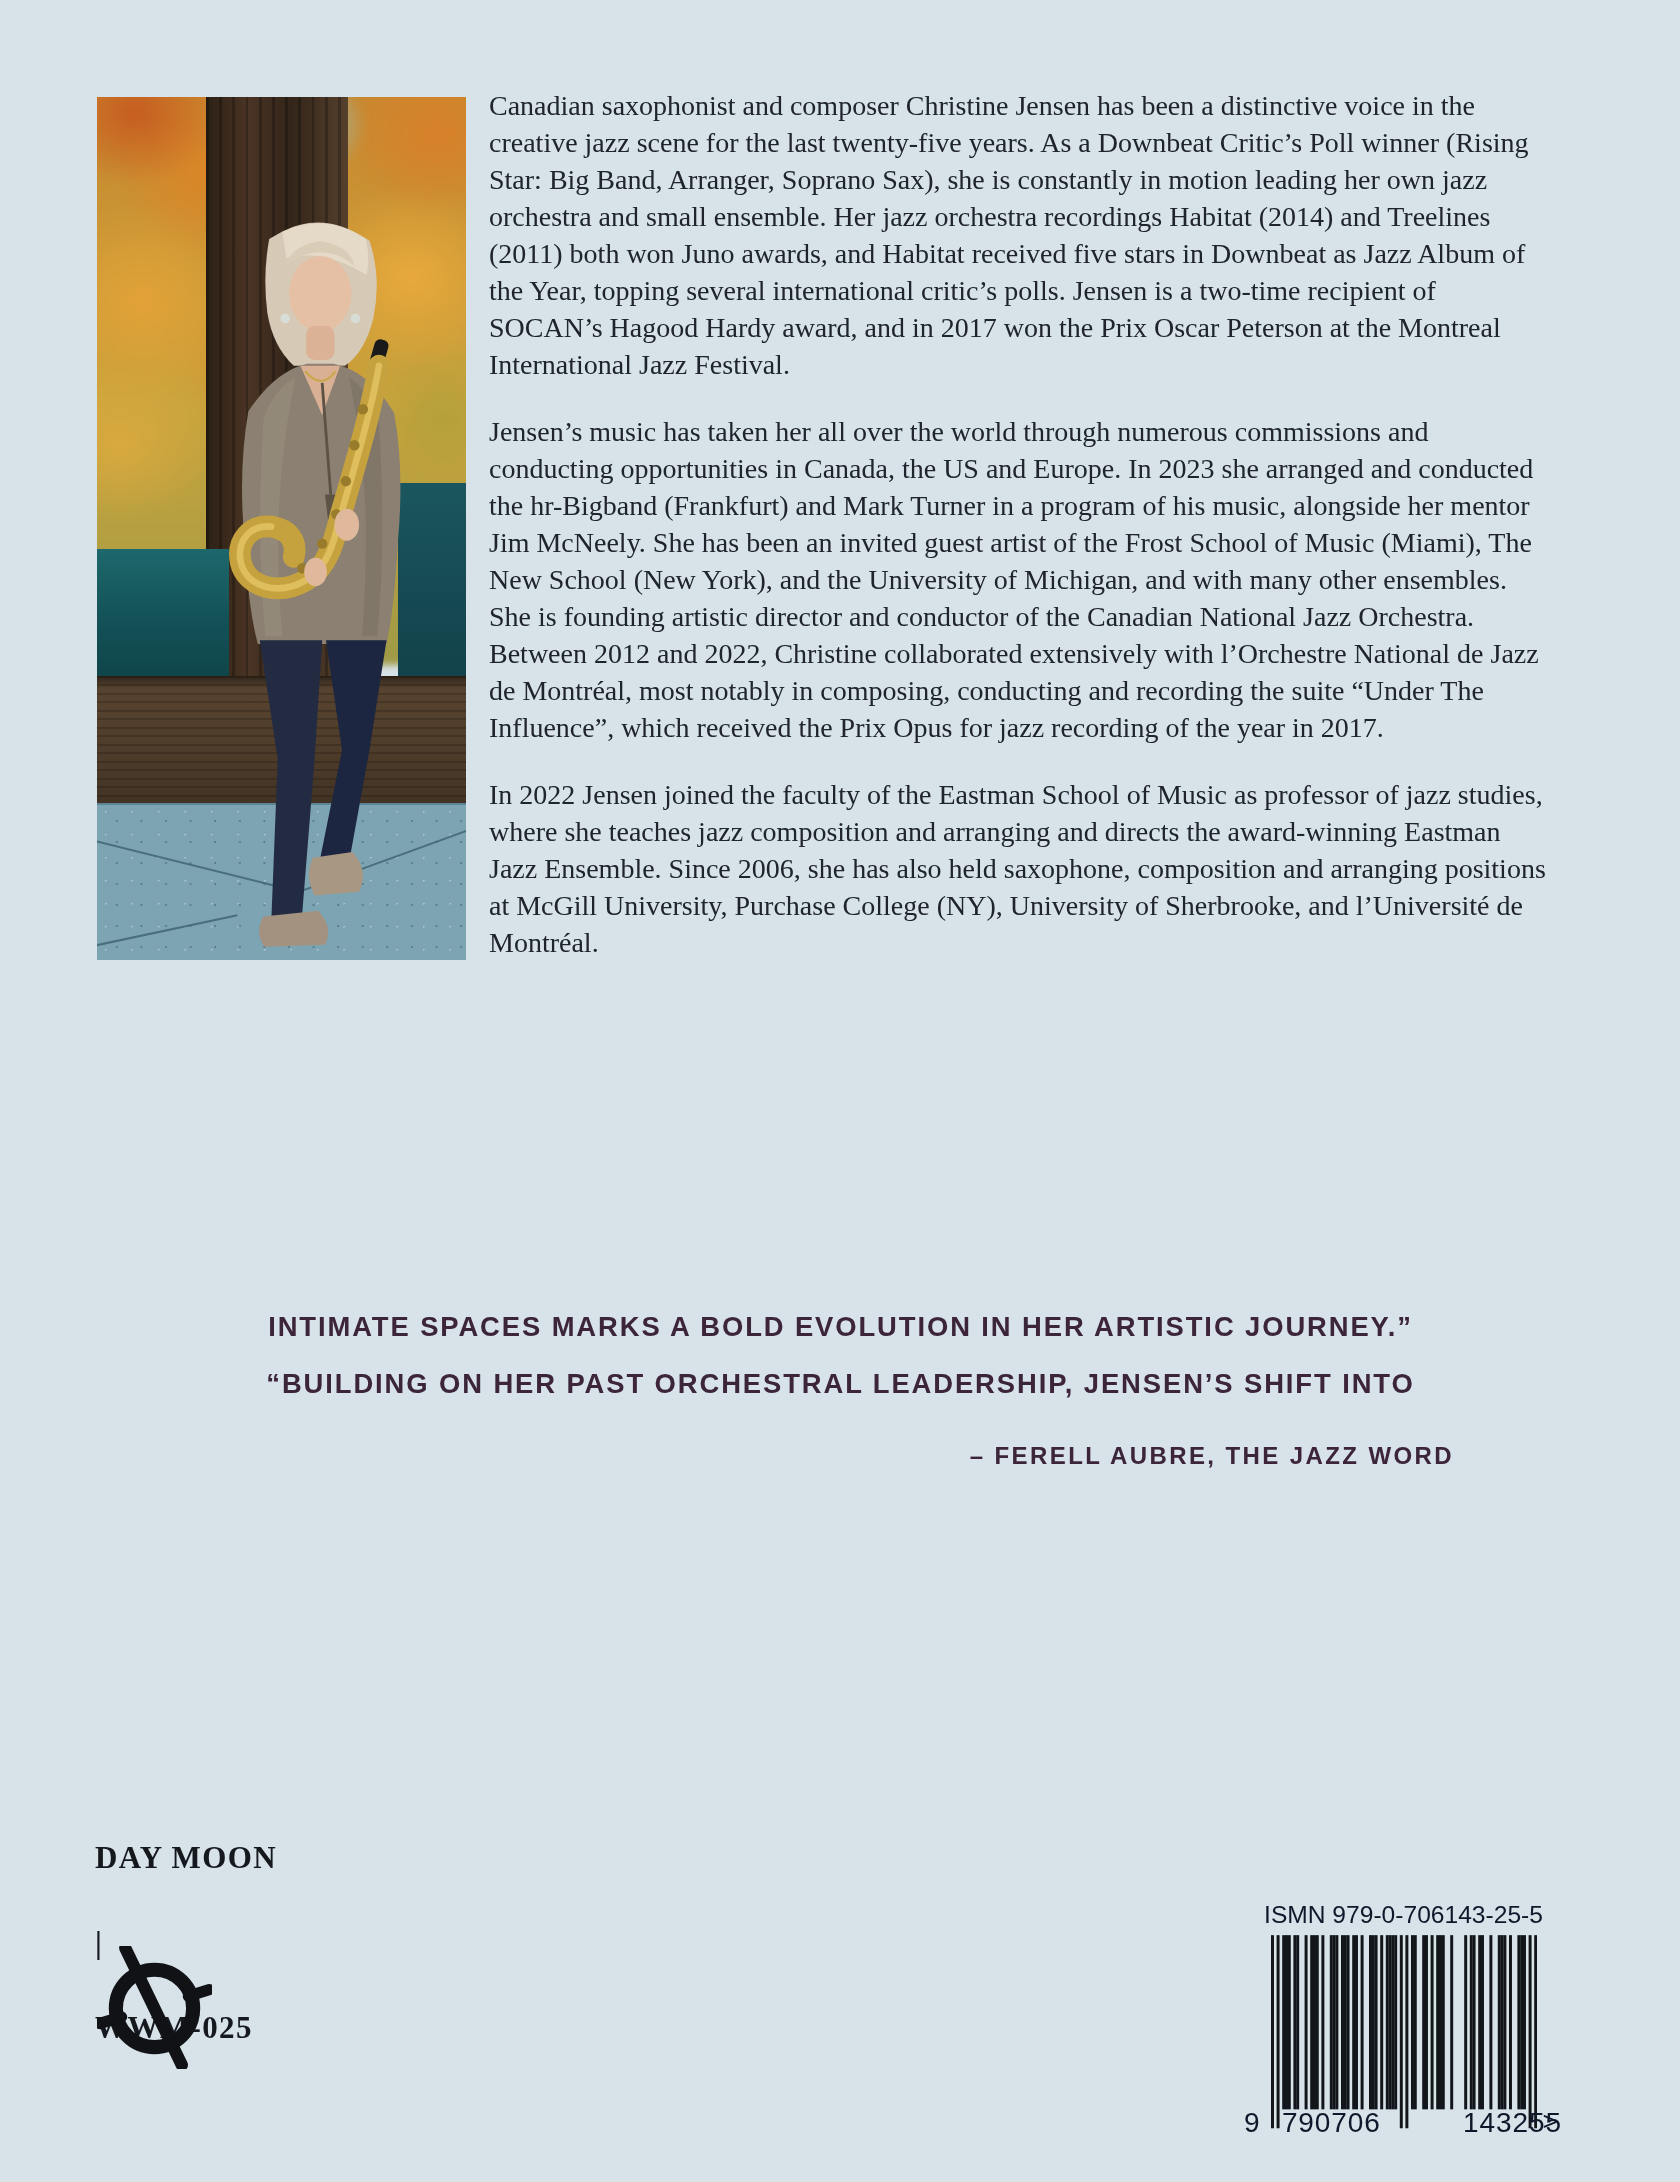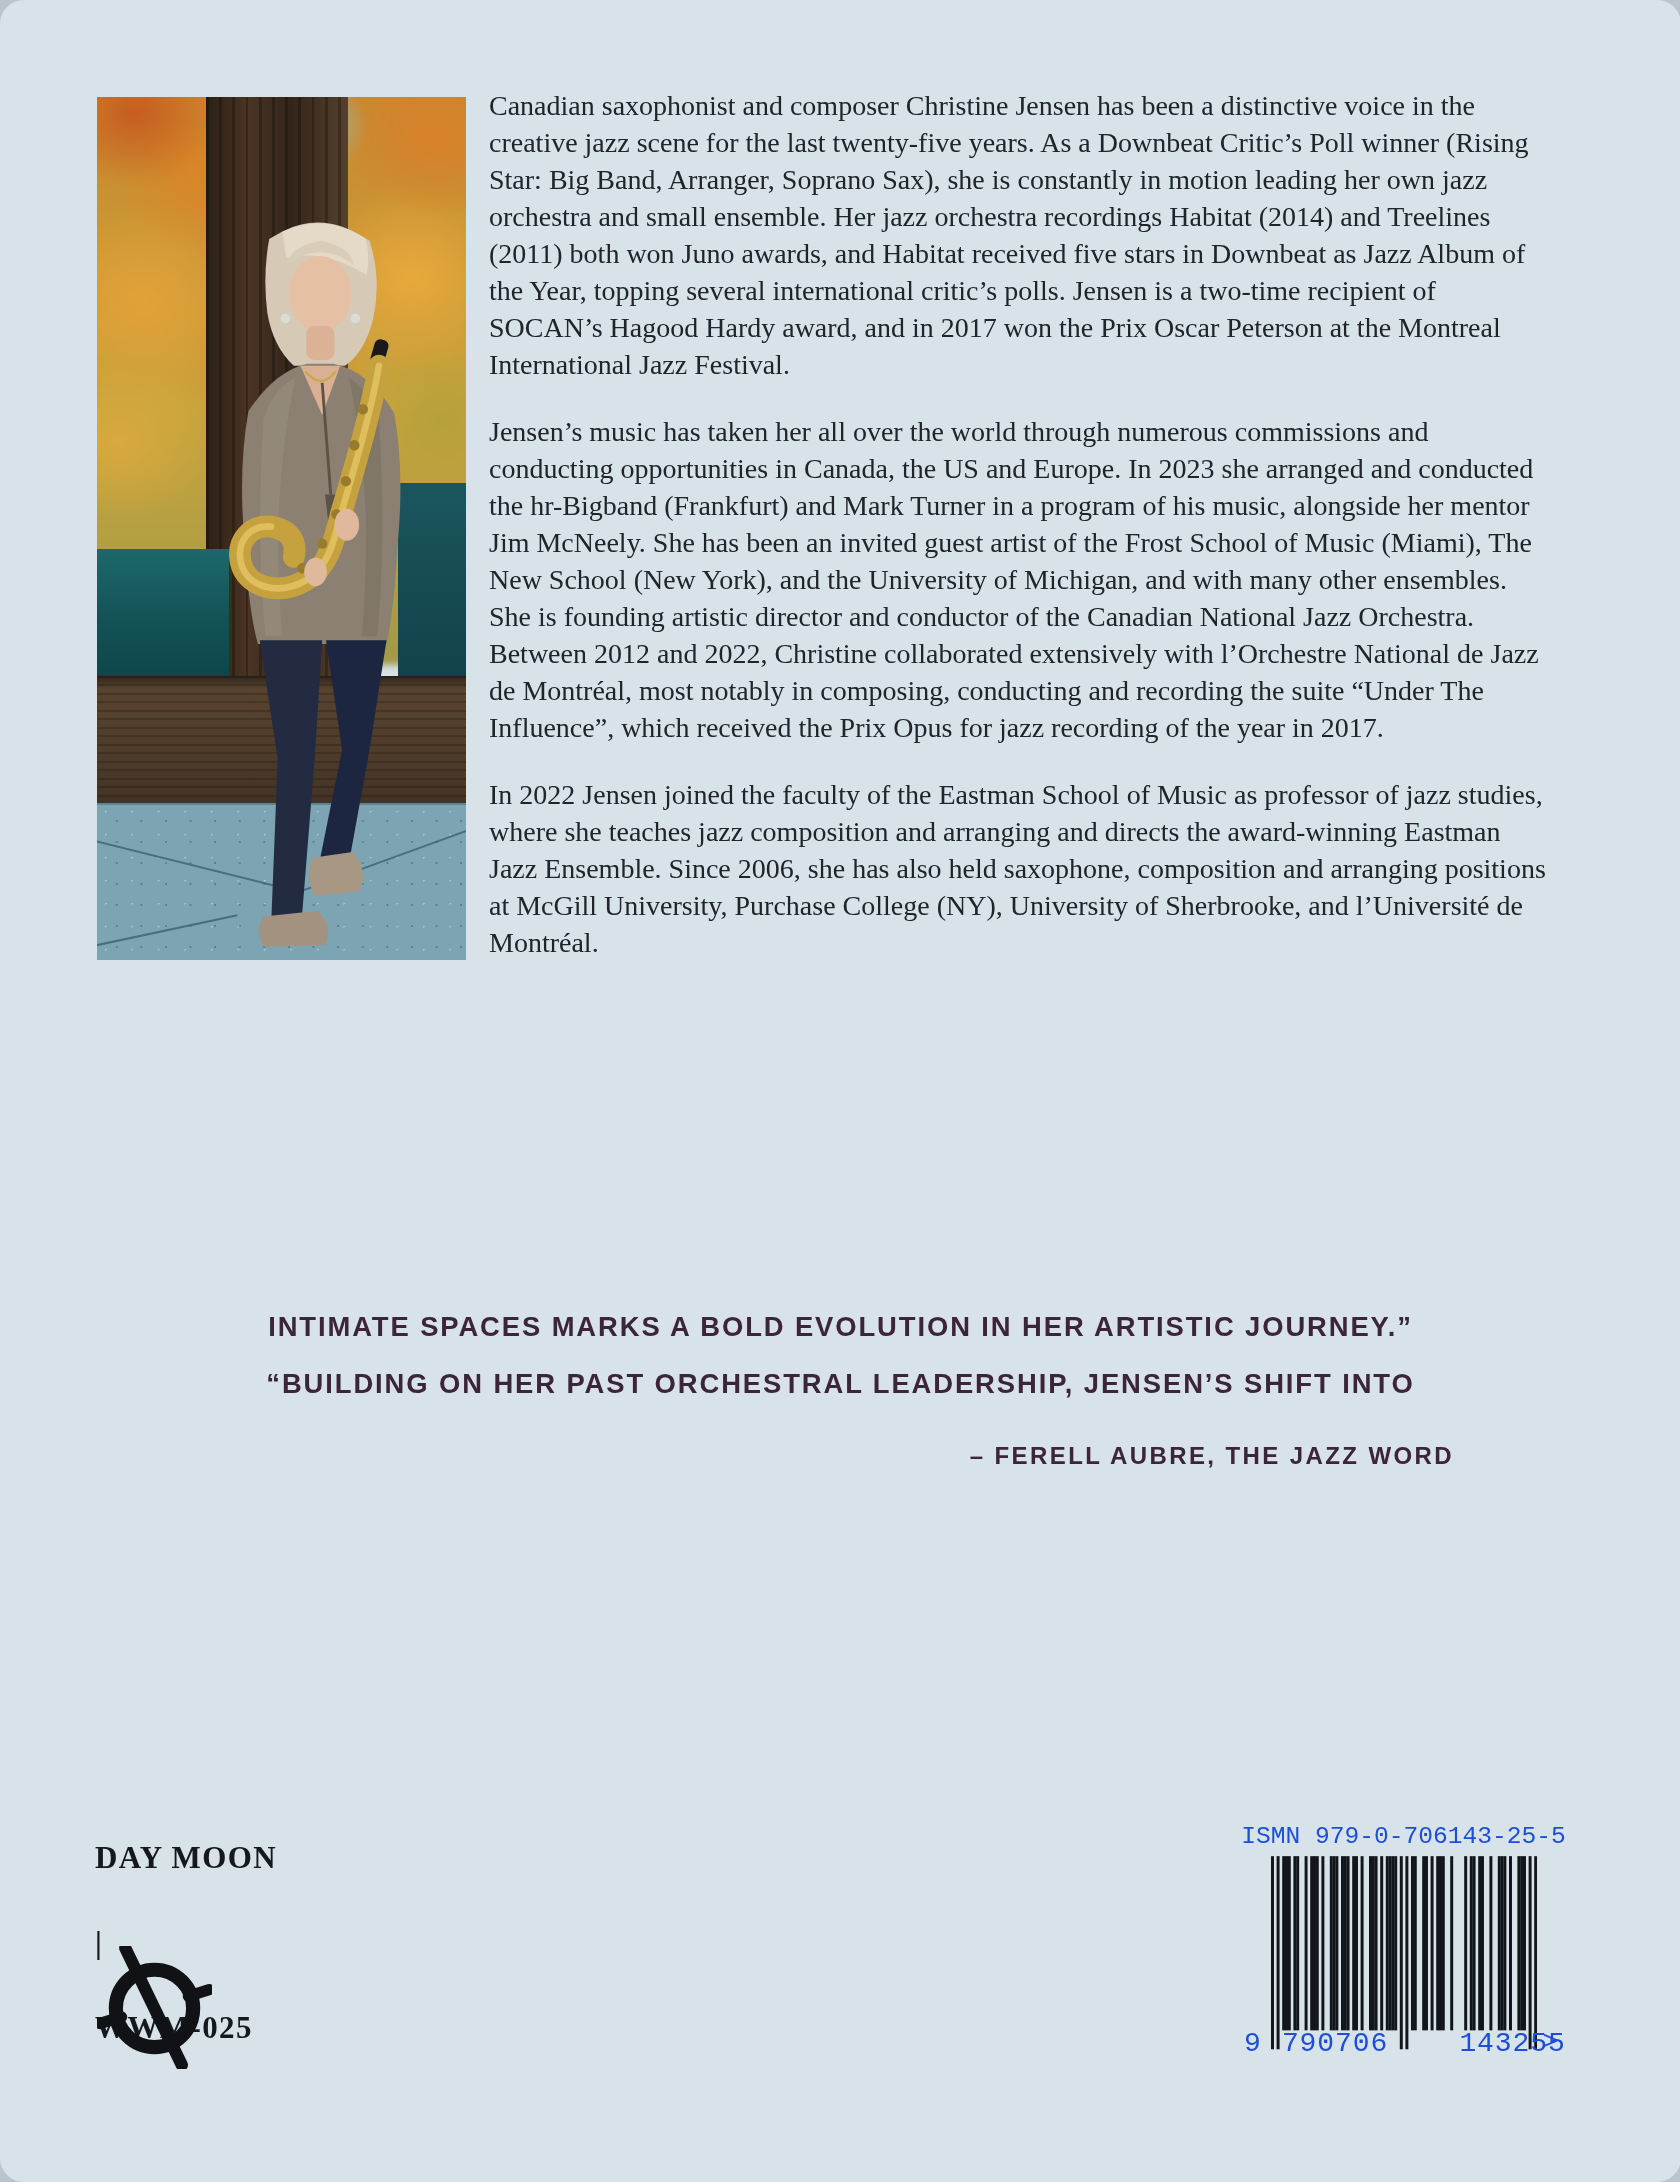--- a/index.html
+++ b/index.html
@@ -2,21 +2,20 @@
 <html style="font-size:15px"><head>
 <meta charset="utf-8">
 <style>
   html,body{margin:0;padding:0;background:#b9c4cc;}
   .page{
     position:relative;
     width:1681px;height:2182px;
     background:#d7e2e9;
     overflow:hidden;
     font-family:"Liberation Serif", serif;
-    border-radius:24px;
   }
 
   
   .photo{
     position:absolute;left:97px;top:97px;width:369px;height:863px;
     overflow:hidden;
   }
   .photo-foliage{
     position:absolute;left:-19px;top:-19px;right:-19px;height:587px;
     background:
@@ -113,23 +112,23 @@
     font-size:64px;font-weight:bold;line-height:66px;letter-spacing:-0.9px;
     transform:scaleX(.88);transform-origin:left center;white-space:nowrap;
   }
   .logo-bottom{
     font-size:26.5px;font-weight:bold;line-height:30px;text-align:right;
     transform:scaleX(.92);transform-origin:right center;white-space:nowrap;
   }
 
   
   .barcode-col{
-    position:absolute;left:1236px;top:1823px;width:335px;
-    font-family:Liberation Mono, monospace;
-    color:#1d4ed8;
+    position:absolute;left:1236px;top:1901px;width:335px;
+    font-family:Liberation Sans, sans-serif;
+    color:#0f172a;
   }
   .ismn-label{font-size:24.6px;text-align:center;white-space:nowrap;}
   .bars-wrap{position:relative;width:266px;height:201px;margin:5.7px auto 0 auto;}
   .bars-wrap svg{position:absolute;left:0;top:0;}
   .bc-digit{position:absolute;top:174px;font-size:28px;line-height:28px;}
   .bc-lead{left:-26.5px;}
   .bc-left{left:11.4px;width:114px;text-align:left;letter-spacing:0.9px;}
   .bc-right{left:142px;width:114px;text-align:center;letter-spacing:0.9px;margin-left:43px;}
   .bc-trail{left:272px;top:172px;font-size:26.5px;}
 </style>

